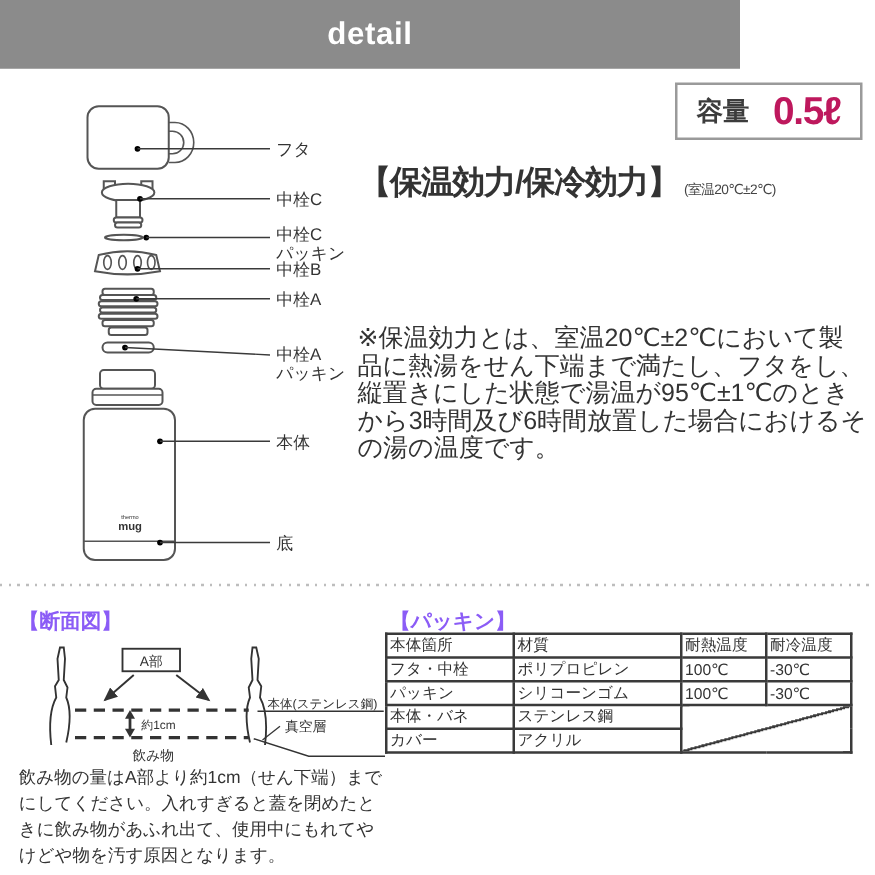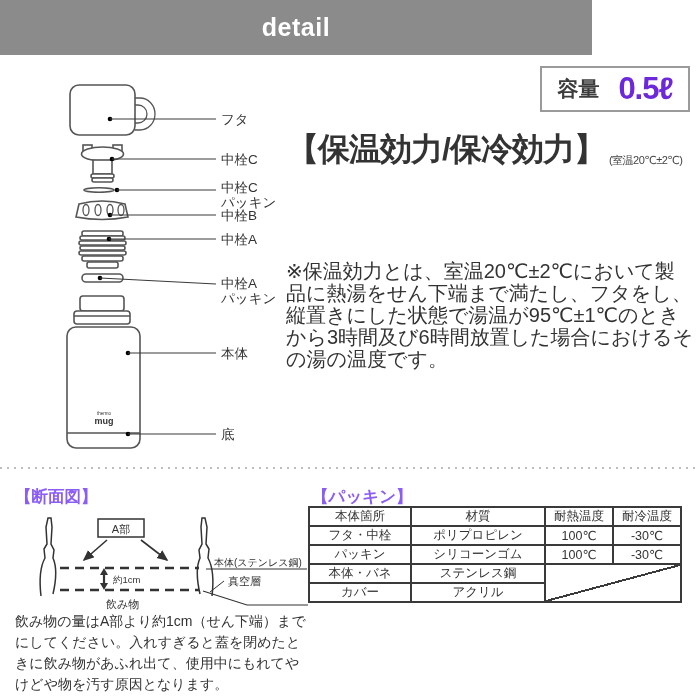--- a/index.html
+++ b/index.html
@@ -6,39 +6,39 @@
   .page{position:relative;width:700px;height:700px;background:#fff;overflow:hidden;
         font-family:"Liberation Sans","DejaVu Sans",sans-serif;color:#3a3a3a;}
   
   .topbar{position:absolute;left:0;top:0;width:592px;height:55px;background:#8b8b8b;
           display:flex;align-items:center;justify-content:center;}
   .topbar .title{color:#fff;font-size:25px;font-weight:600;letter-spacing:.5px;}
   
   .capacity{position:absolute;left:540px;top:66px;width:146px;height:42px;border:2px solid #9a9a9a;
             display:flex;align-items:center;justify-content:center;gap:19px;background:#fff;}
   .capacity .cap-label{font-size:21px;font-weight:700;color:#3c3c3c;}
-  .capacity .cap-value{font-size:31px;font-weight:700;color:#6d28d9;letter-spacing:-1px;}
+  .capacity .cap-value{font-size:31px;font-weight:700;color:#be185d;letter-spacing:-1px;}
   
   .perf-head{position:absolute;left:287px;top:128px;display:flex;align-items:flex-end;gap:4px;white-space:nowrap;}
-  .perf-head .h{font-size:32px;font-weight:700;color:#333;letter-spacing:-1px;}
+  .perf-head .h{font-size:26px;font-weight:700;color:#333;letter-spacing:-1px;}
   .perf-head .cond{font-size:11px;color:#444;padding-bottom:4px;letter-spacing:-0.5px;}
   table.perf{position:absolute;left:305px;top:163px;border-collapse:collapse;table-layout:fixed;background:#fff;}
   table.perf td,table.perf th{border:2.4px solid #3a3a3a;text-align:center;vertical-align:middle;
         font-size:17.5px;font-weight:400;color:#333;height:27px;padding:0;}
   .notes{position:absolute;left:286px;top:260px;width:408px;font-size:20px;line-height:22px;color:#333;
          text-align:left;}
   .notes p{margin:0;}
   
   .divider{position:absolute;left:0;top:467px;width:700px;height:2px;
            background:repeating-linear-gradient(to right,#bdbdbd 0 2px,transparent 2px 7px);}
   
   .sec-head{position:absolute;font-size:16.5px;font-weight:700;color:#8b5cf6;white-space:nowrap;}
   
   table.quality{position:absolute;left:308px;top:506px;border-collapse:collapse;table-layout:fixed;background:#fff;}
-  table.quality td,table.quality th{border:2px solid #3a3a3a;text-align:center;vertical-align:middle;
+  table.quality td,table.quality th{border:2px solid #3a3a3a;text-align:left;vertical-align:middle;
         font-size:12.5px;font-weight:400;color:#333;height:17px;padding:0 2px;}
   table.quality td.diag{background:linear-gradient(to bottom right,transparent calc(50% - 1px),#3a3a3a calc(50% - 1px),#3a3a3a calc(50% + 1px),transparent calc(50% + 1px));}
   .fill-note{position:absolute;left:15px;top:611px;width:292px;font-size:14px;line-height:21px;color:#333;margin:0;}
   
   .exploded{position:absolute;left:30px;top:70px;}
   .xsection{position:absolute;left:10px;top:505px;}
   svg text{fill:#333;}
   svg .part{fill:#fff;stroke:#555;stroke-width:1.6;}
   svg .thin{fill:none;stroke:#555;stroke-width:1.3;}
   svg .lead{stroke:#3a3a3a;stroke-width:1.1;}

